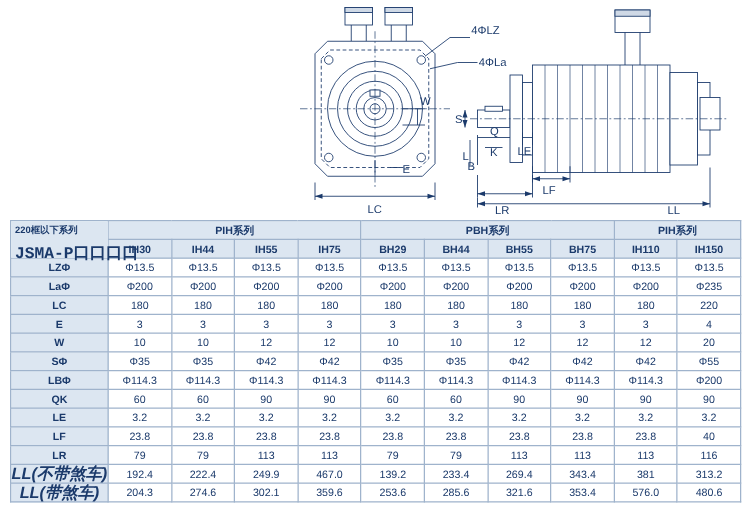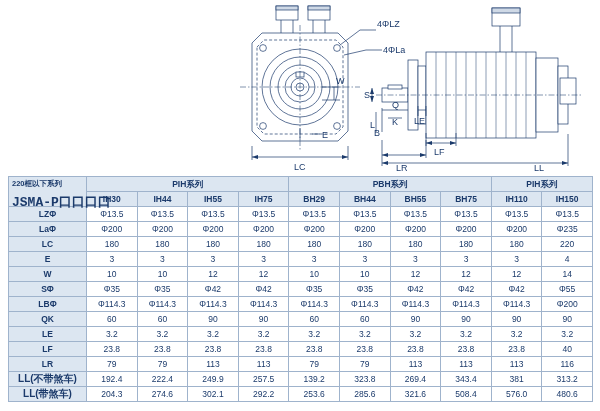--- a/index.html
+++ b/index.html
@@ -27,21 +27,21 @@
     color:#1b3a6b;
     font-size:8.5px;
     height:14px;
     padding:0;
     line-height:12px;
     white-space:nowrap;
   }
   thead th{background:#dce6f1;font-weight:bold;}
   th.corner{width:78px;background:#dce6f1;text-align:left;padding-left:3px;font-size:8px;}
   td.rowhead{background:#dce6f1;font-weight:bold;width:78px;margin-top:11px;}
-  td.rowhead-small{font-size:10px;}
+  td.rowhead-small{font-size:13px;font-style:italic;}
   tbody td{background:#ffffff;}
   .corner-cell{position:relative;height:28px;padding:0;}
   .corner-top{position:absolute;left:3px;top:1px;font-size:7.5px;}
   .corner-bot{position:absolute;left:3px;top:20px;font-size:13px;font-family:Liberation Mono, monospace;}
   .grp{font-weight:bold;}
 </style>
 </head>
 <body>
 
 <div class="page">
@@ -273,21 +273,21 @@
           <td class="rowhead">W</td>
           <td>10</td>
           <td>10</td>
           <td>12</td>
           <td>12</td>
           <td>10</td>
           <td>10</td>
           <td>12</td>
           <td>12</td>
           <td>12</td>
-          <td>14</td>
+          <td>20</td>
         </tr>
         <tr>
           <td class="rowhead">SΦ</td>
           <td>Φ35</td>
           <td>Φ35</td>
           <td>Φ42</td>
           <td>Φ42</td>
           <td>Φ35</td>
           <td>Φ35</td>
           <td>Φ42</td>
@@ -358,38 +358,38 @@
           <td>113</td>
           <td>113</td>
           <td>113</td>
           <td>116</td>
         </tr>
         <tr>
           <td class="rowhead rowhead-small">LL(不带煞车)</td>
           <td>192.4</td>
           <td>222.4</td>
           <td>249.9</td>
-          <td>257.5</td>
+          <td>467.0</td>
           <td>139.2</td>
-          <td>323.8</td>
+          <td>233.4</td>
           <td>269.4</td>
           <td>343.4</td>
           <td>381</td>
           <td>313.2</td>
         </tr>
         <tr>
           <td class="rowhead rowhead-small">LL(带煞车)</td>
           <td>204.3</td>
           <td>274.6</td>
           <td>302.1</td>
-          <td>292.2</td>
+          <td>359.6</td>
           <td>253.6</td>
           <td>285.6</td>
           <td>321.6</td>
-          <td>508.4</td>
+          <td>353.4</td>
           <td>576.0</td>
           <td>480.6</td>
         </tr>
       </tbody>
     </table>
   </div>
 
 </div>
 
 </body></html>

